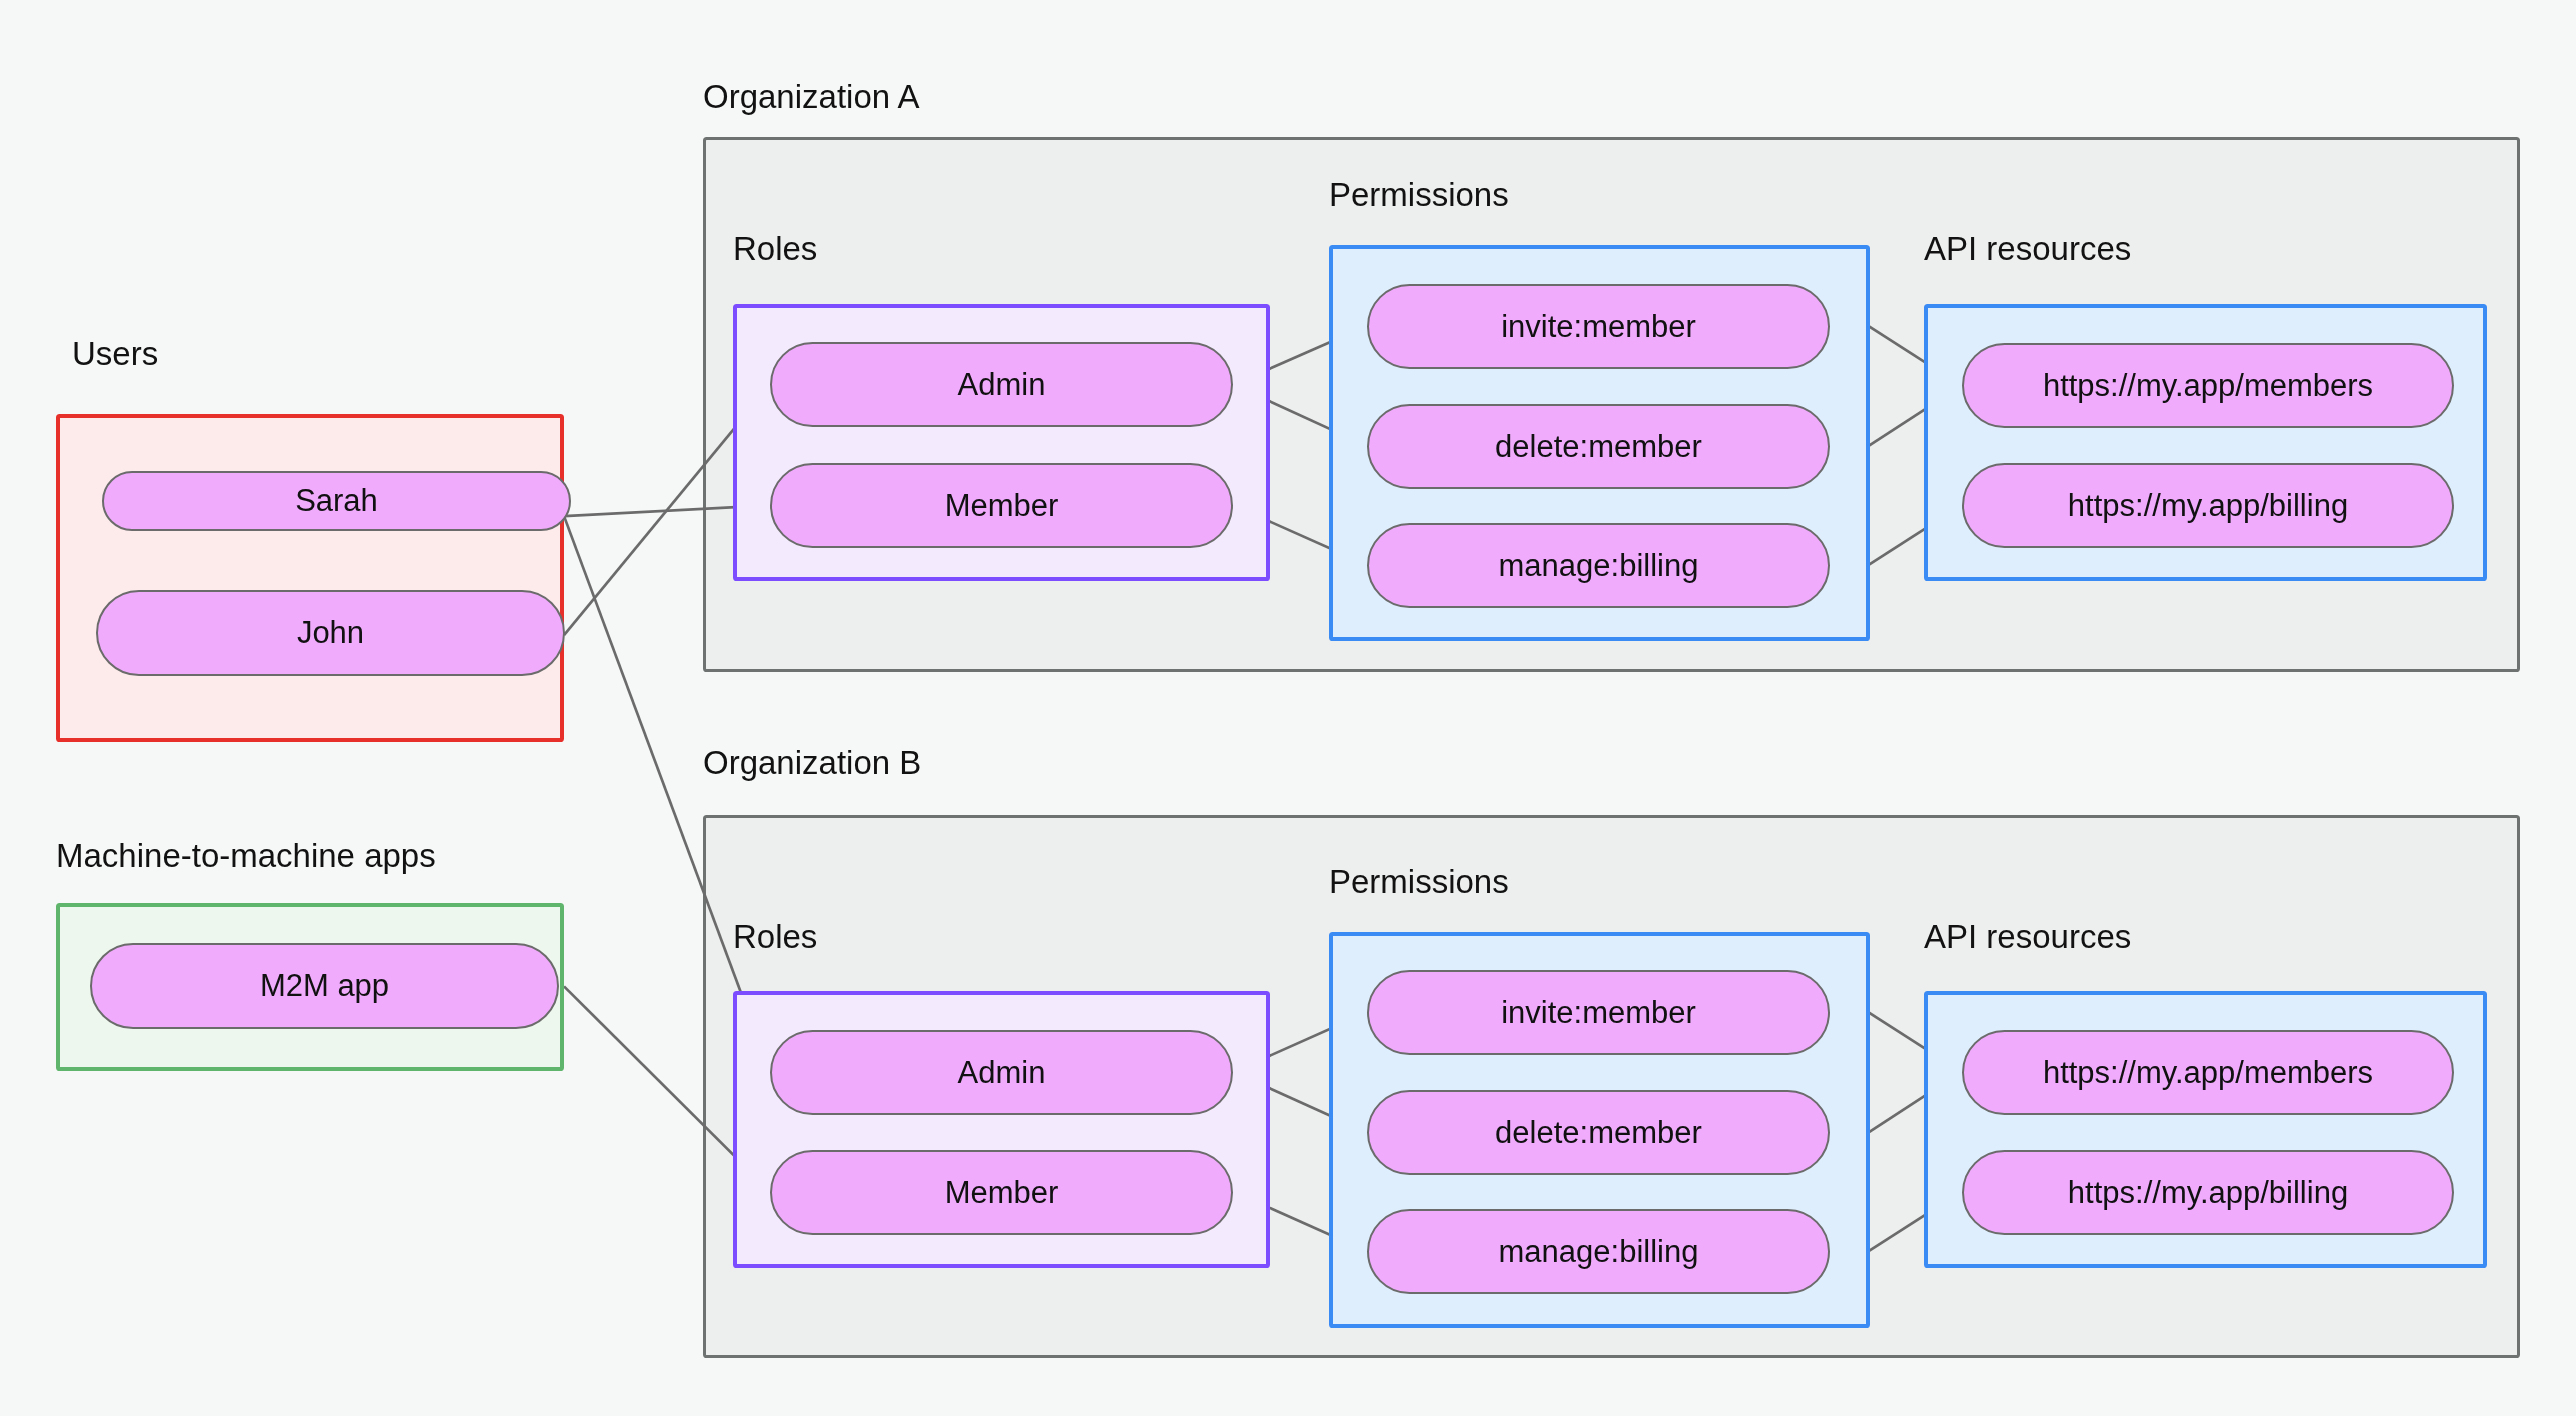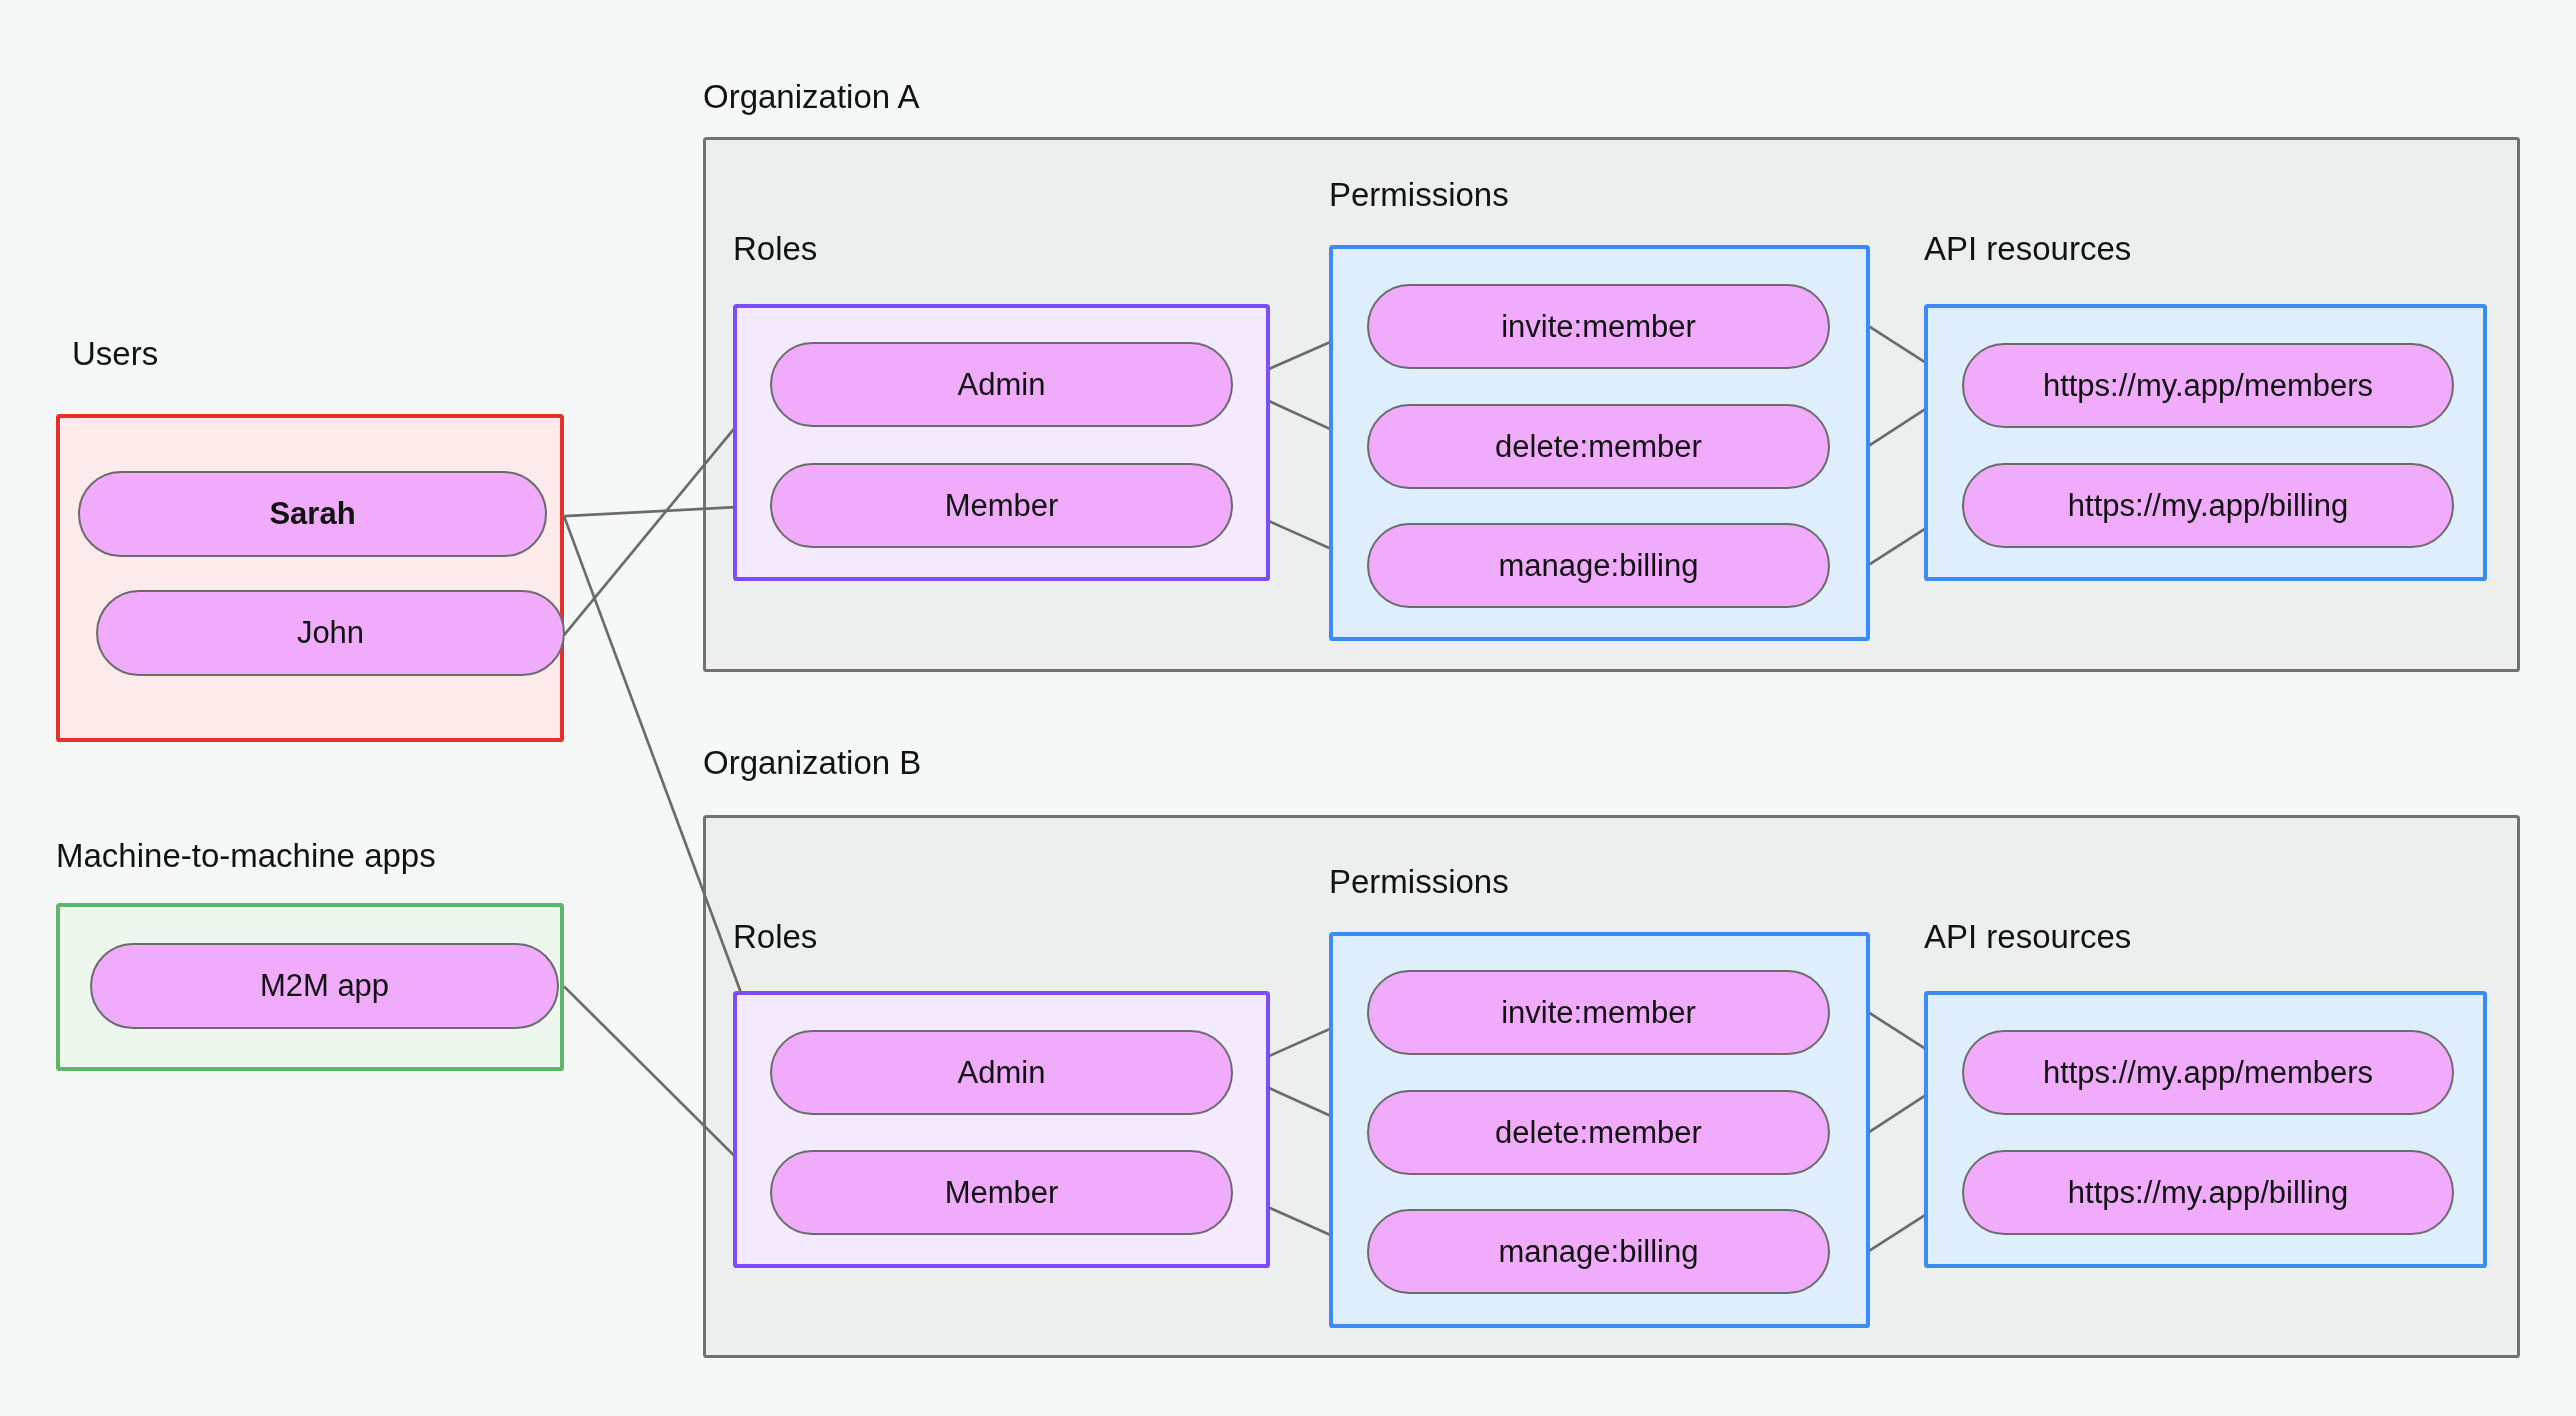--- a/index.html
+++ b/index.html
@@ -153,21 +153,21 @@
     <circle cx="1517" cy="1257" r="11"></circle>
     <circle cx="1517" cy="1389" r="11"></circle>
     <circle cx="2177" cy="1190" r="11"></circle>
     <circle cx="2177" cy="1323" r="11"></circle>
   </svg>
 
   <div class="group-label" style="left:72px; top:337px;">Users</div>
 
   <div class="box users-box" style="left:56px; top:414px; width:508px; height:328px;"></div>
 
-  <div class="pill" style="left:78px; top:471px; width:469px; height:86px;font-weight:bold;">
+  <div class="pill" style="left:102px; top:471px; width:469px; height:60px;">
     <span>Sarah</span>
   </div>
 
   <div class="pill" style="left:96px; top:590px; width:469px; height:86px;">
     <span>John</span>
   </div>
 
   <div class="group-label" style="left:56px; top:833px;margin-top:6px;">Machine-to-machine apps</div>
 
   <div class="box m2m-box" style="left:56px; top:903px; width:508px; height:168px;"></div>

